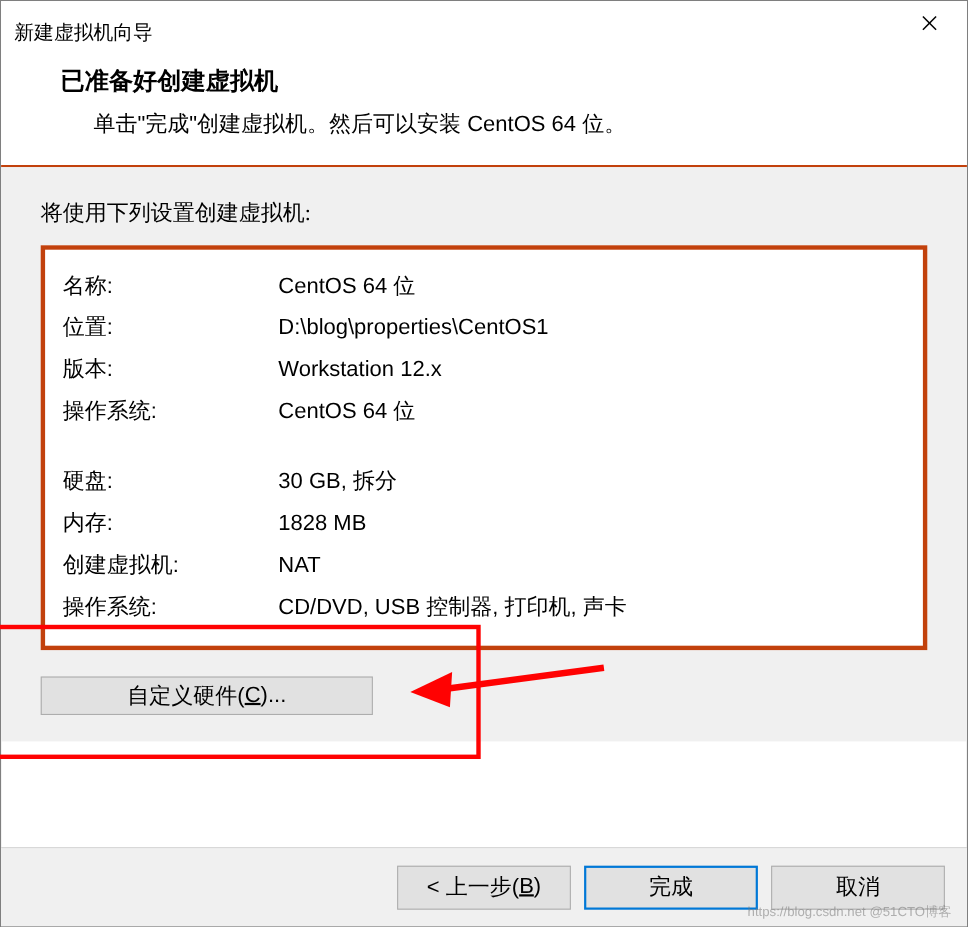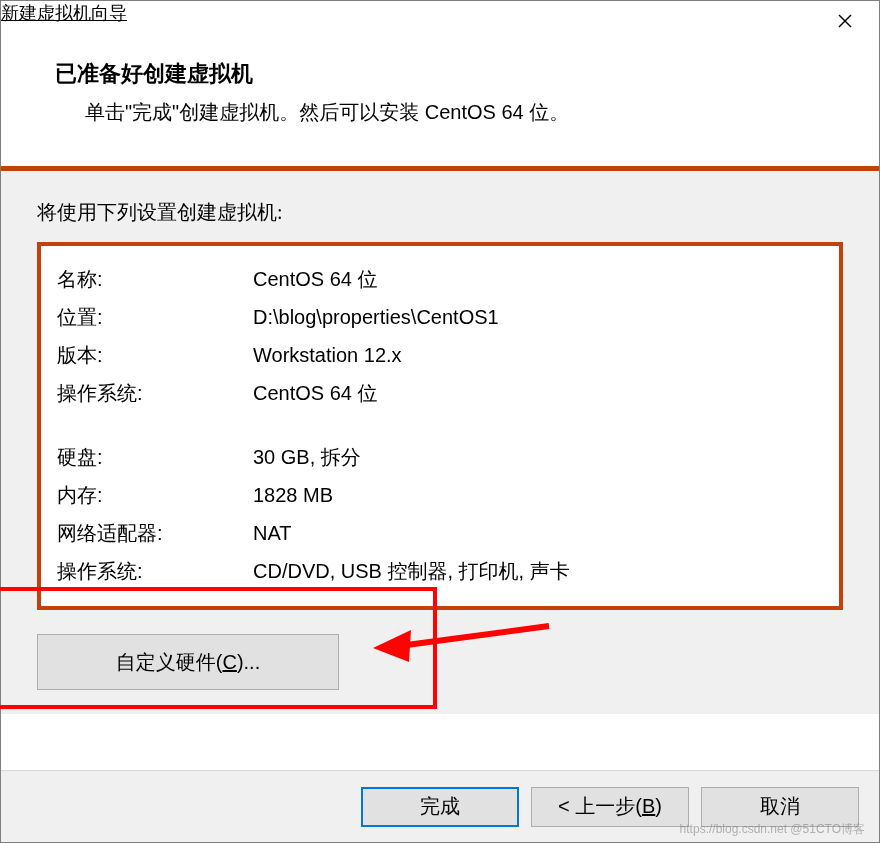--- a/index.html
+++ b/index.html
@@ -14,44 +14,43 @@
   .window {
     width: 880px;
     height: 843px;
     border: 1px solid #7f7f7f;
     background: #fff;
     position: relative;
   }
   .titlebar {
     height: 40px;
     display: flex;
-    align-items: flex-start;
+    align-items: flex-end;
     justify-content: space-between;
-    padding: 0 10px 0 0;
-    background: #fff;
-    text-decoration: underline;
+    padding: 0 10px 0 12px;
+    background: #fff;
   }
   .titlebar .title {
     font-size: 18px;
     color: #000;
   }
   .titlebar .close {
     width: 48px;
     height: 40px;
     display: flex;
     align-items: center;
     justify-content: center;
     font-size: 18px;
     color: #000;
     cursor: pointer;
   }
   .header-area {
-    padding: 18px 40px 40px 54px;
-    background: #fff;
-    border-bottom: 5px solid #c2410c;
+    padding: 18px 40px 24px 54px;
+    background: #fff;
+    border-bottom: 2px solid #c2410c;
   }
   .header-area .heading {
     font-size: 22px;
     font-weight: bold;
     color: #000;
     margin-bottom: 10px;
   }
   .header-area .subheading {
     font-size: 20px;
     color: #000;
@@ -89,21 +88,21 @@
   }
   .gap {
     height: 26px;
   }
   .custom-hw-wrap {
     margin-top: 24px;
     position: relative;
   }
   .custom-hw-btn {
     width: 302px;
-    height: 56px;
+    height: 35px;
     background: #e1e1e1;
     border: 1px solid #adadad;
     font-size: 20px;
     color: #000;
     cursor: pointer;
     display: flex;
     align-items: center;
     justify-content: center;
     font-family: inherit;
   }
@@ -201,21 +200,21 @@
       <div class="gap"></div>
       <div class="settings-row">
         <span class="label">硬盘:</span>
         <span class="value">30 GB, 拆分</span>
       </div>
       <div class="settings-row">
         <span class="label">内存:</span>
         <span class="value">1828 MB</span>
       </div>
       <div class="settings-row">
-        <span class="label">网络适配器:</span>
+        <span class="label">创建虚拟机:</span>
         <span class="value">NAT</span>
       </div>
       <div class="settings-row">
         <span class="label">操作系统:</span>
         <span class="value">CD/DVD, USB 控制器, 打印机, 声卡</span>
       </div>
     </div>
 
     <div class="custom-hw-wrap">
       <button class="custom-hw-btn">
@@ -228,27 +227,27 @@
     <div class="highlight-rect" style="left:-12px; top:416px; width:448px; height:122px;"></div>
 
     <svg class="arrow-svg" style="left:370px; top:445px;" width="180" height="60" viewBox="0 0 180 60">
       <line x1="178" y1="10" x2="28" y2="30" stroke="#ff0202" stroke-width="6"></line>
       <polygon points="2,32 40,14 38,46" fill="#ff0202"></polygon>
     </svg>
 
   </div>
 
   <div class="footer-area">
-    <button class="footer-btn primary">
-      <span>完成</span>
-    </button>
     <button class="footer-btn">
       <span>&lt; 上一步(</span>
         <span class="underline">B</span>
         <span>)</span>
     </button>
+    <button class="footer-btn primary">
+      <span>完成</span>
+    </button>
     <button class="footer-btn">
       <span>取消</span>
     </button>
     <div class="watermark">https://blog.csdn.net @51CTO博客</div>
   </div>
 
 </div>
 
 </body></html>

